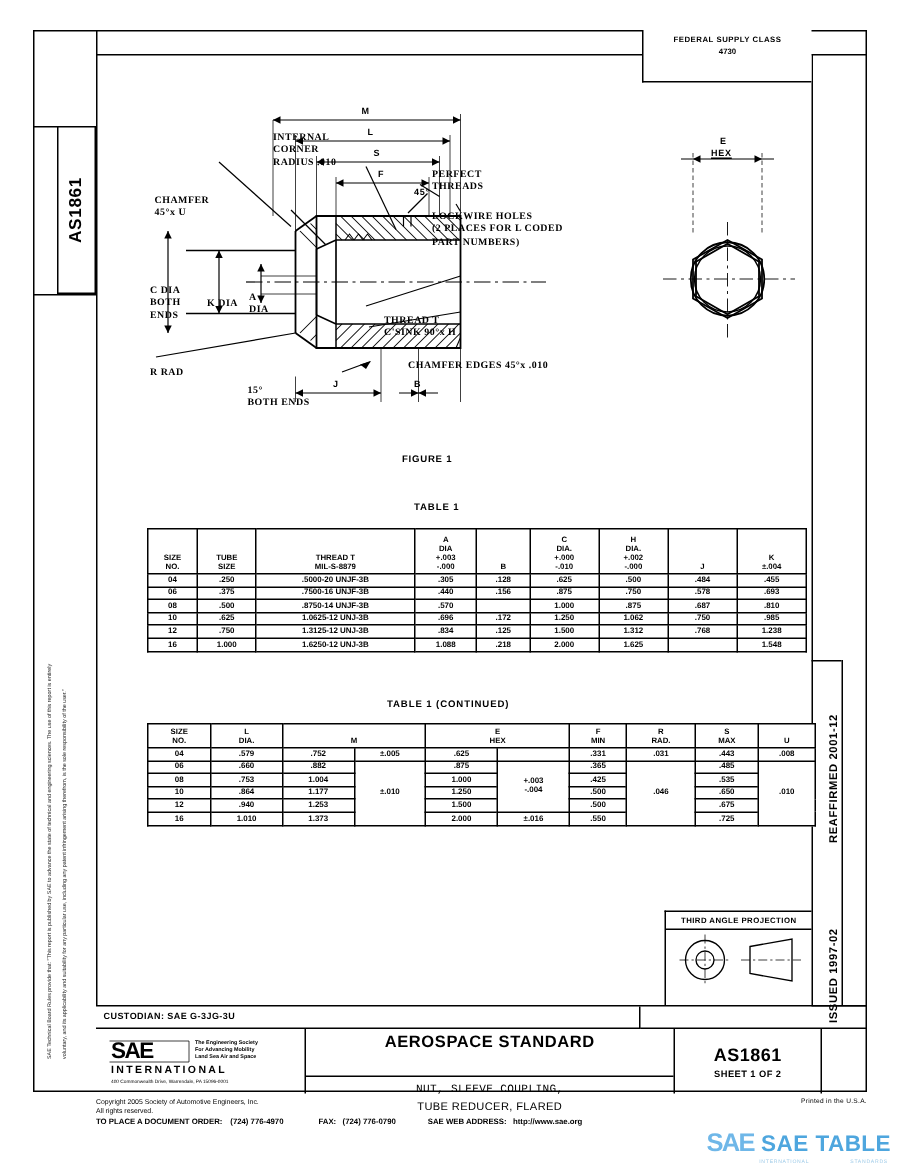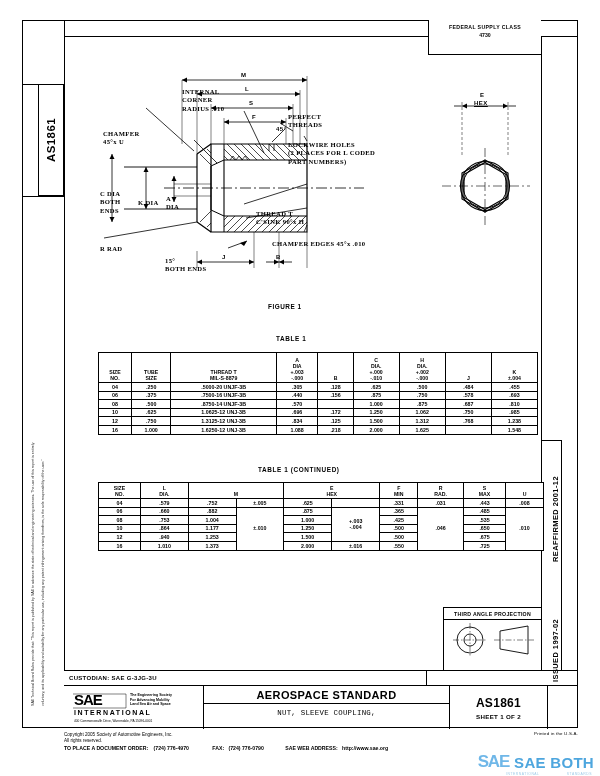--- a/index.html
+++ b/index.html
@@ -205,21 +205,21 @@
     position: absolute; left: 0; top: 15px; width: 140px; height: 43px;
     border-right: 1.2px solid #000;
     display:flex; align-items:center; justify-content:center;
   }
   .tb-title {
     position: absolute; left: 140px; top: 15px; width: 246px; height: 43px;
     border-right: 1.2px solid #000; text-align: center;
   }
   .tb-title .main {
     font-size: 11px; font-weight: bold; letter-spacing: .4px;
-    padding-top: 3px; padding-bottom: 2px;
+    padding-top: 3px; padding-bottom: 16px;
     border-bottom: 1.2px solid #000;
   }
   .tb-title .sub1 { font-size: 7.4px; padding-top: 5px; letter-spacing: .25px; font-family: Liberation Mono, monospace; }
   .tb-title .sub2 { font-size: 7.4px; padding-top: 2px; letter-spacing: .25px; }
   .tb-num {
     position: absolute; left: 386px; top: 15px; width: 98px; height: 43px;
     border-right: 1.2px solid #000; text-align: center;
   }
   .tb-num .n { font-size: 12px; font-weight: bold; padding-top: 10px; letter-spacing: .3px; }
   .tb-num .s { font-size: 6.2px; font-weight: bold; padding-top: 3px; letter-spacing: .3px; }
@@ -726,20 +726,21 @@
         <text x="60" y="10.5" font-family="Liberation Sans, sans-serif" font-size="3.6" font-weight="bold">For Advancing Mobility</text>
         <text x="60" y="15" font-family="Liberation Sans, sans-serif" font-size="3.6" font-weight="bold">Land Sea Air and Space</text>
         <text x="4" y="25" font-family="Liberation Sans, sans-serif" font-size="7" font-weight="bold" letter-spacing="1.6">INTERNATIONAL</text>
         <text x="4" y="32" font-family="Liberation Sans, sans-serif" font-size="3.2">400 Commonwealth Drive, Warrendale, PA 15096-0001</text>
       </svg>
     </div>
 
     <div class="tb-title">
       <div class="main">AEROSPACE STANDARD</div>
       <div class="sub1">NUT, SLEEVE COUPLING,</div>
+      <div class="sub2">TUBE REDUCER, FLARED</div>
     </div>
 
     <div class="tb-num">
       <div class="n">AS1861</div>
       <div class="s">SHEET 1 OF 2</div>
     </div>
 
     <div class="tb-blank"></div>
   </div>
 
@@ -752,20 +753,20 @@
       <span class="bold" style="margin-left:22px;">FAX:</span>
       <span class="bold" style="margin-left:3px;">(724) 776-0790</span>
       <span class="bold" style="margin-left:20px;">SAE WEB ADDRESS:</span>
       <span class="bold" style="margin-left:3px;">http://www.sae.org</span>
     </div>
   </div>
   <div class="printed">Printed in the U.S.A.</div>
 
   <div class="watermark">
     <span class="wm-sae">SAE</span>
-    <span class="wm-norm">SAE BOTH</span>
+    <span class="wm-norm">SAE TABLE</span>
   </div>
   <div class="wm-sub">
     <span>INTERNATIONAL</span>
     <span style="margin-left:26px;">STANDARDS</span>
   </div>
 
 </div>
 
 </body></html>

